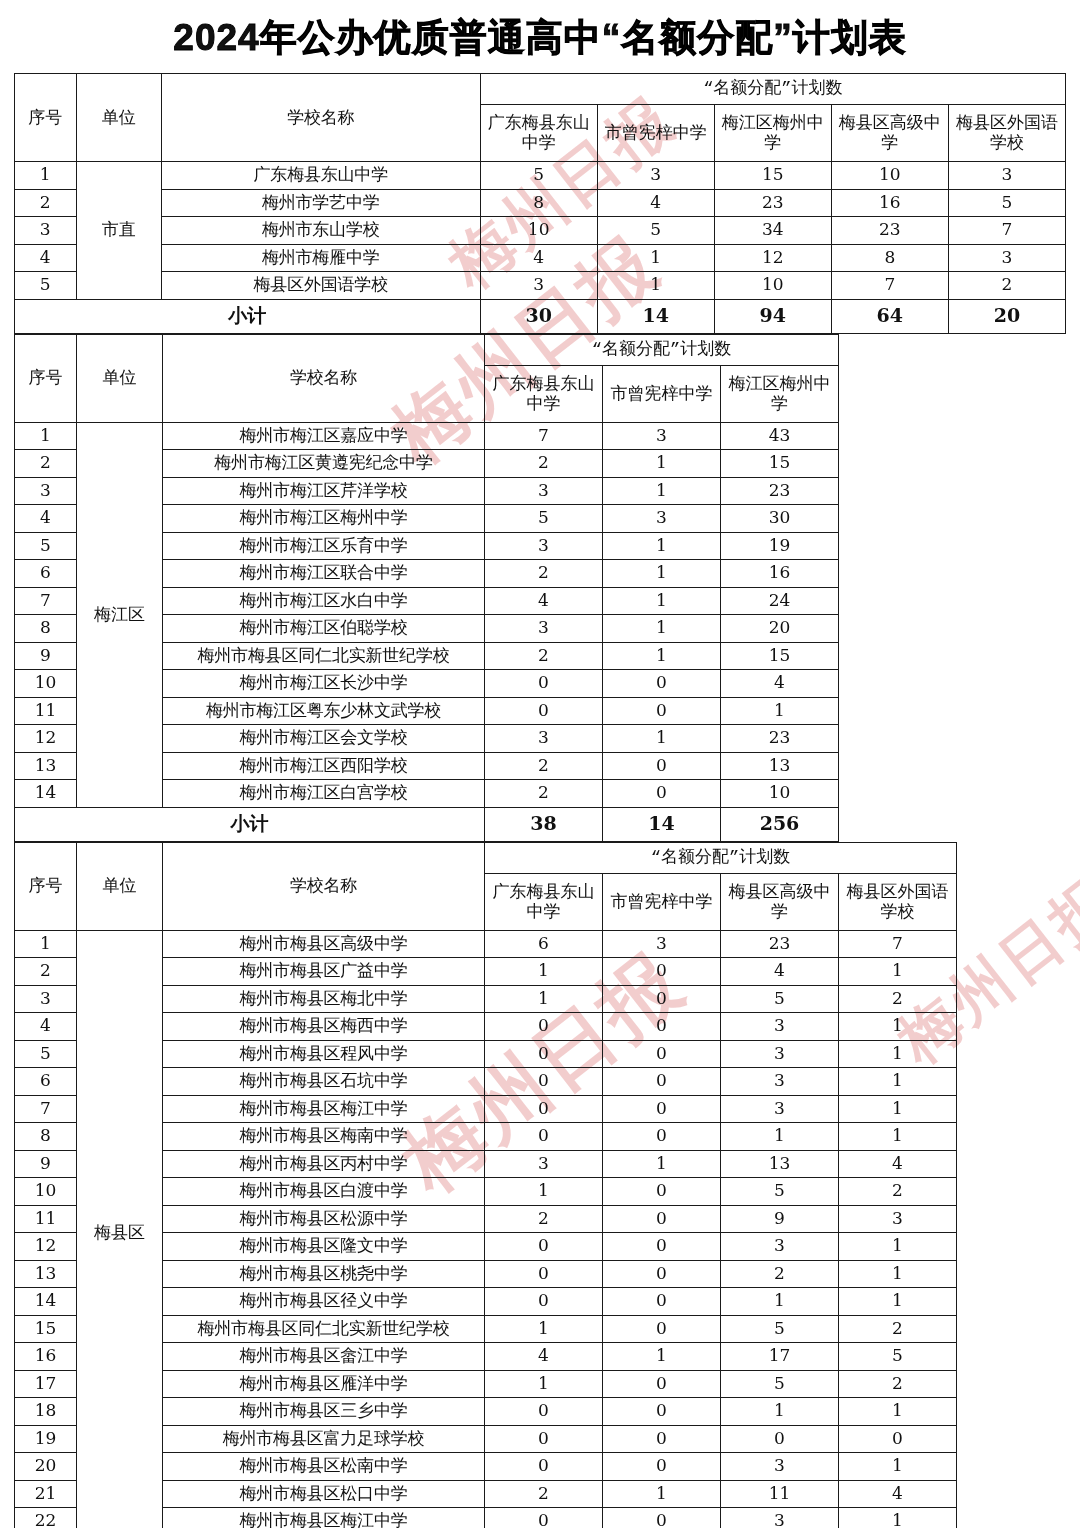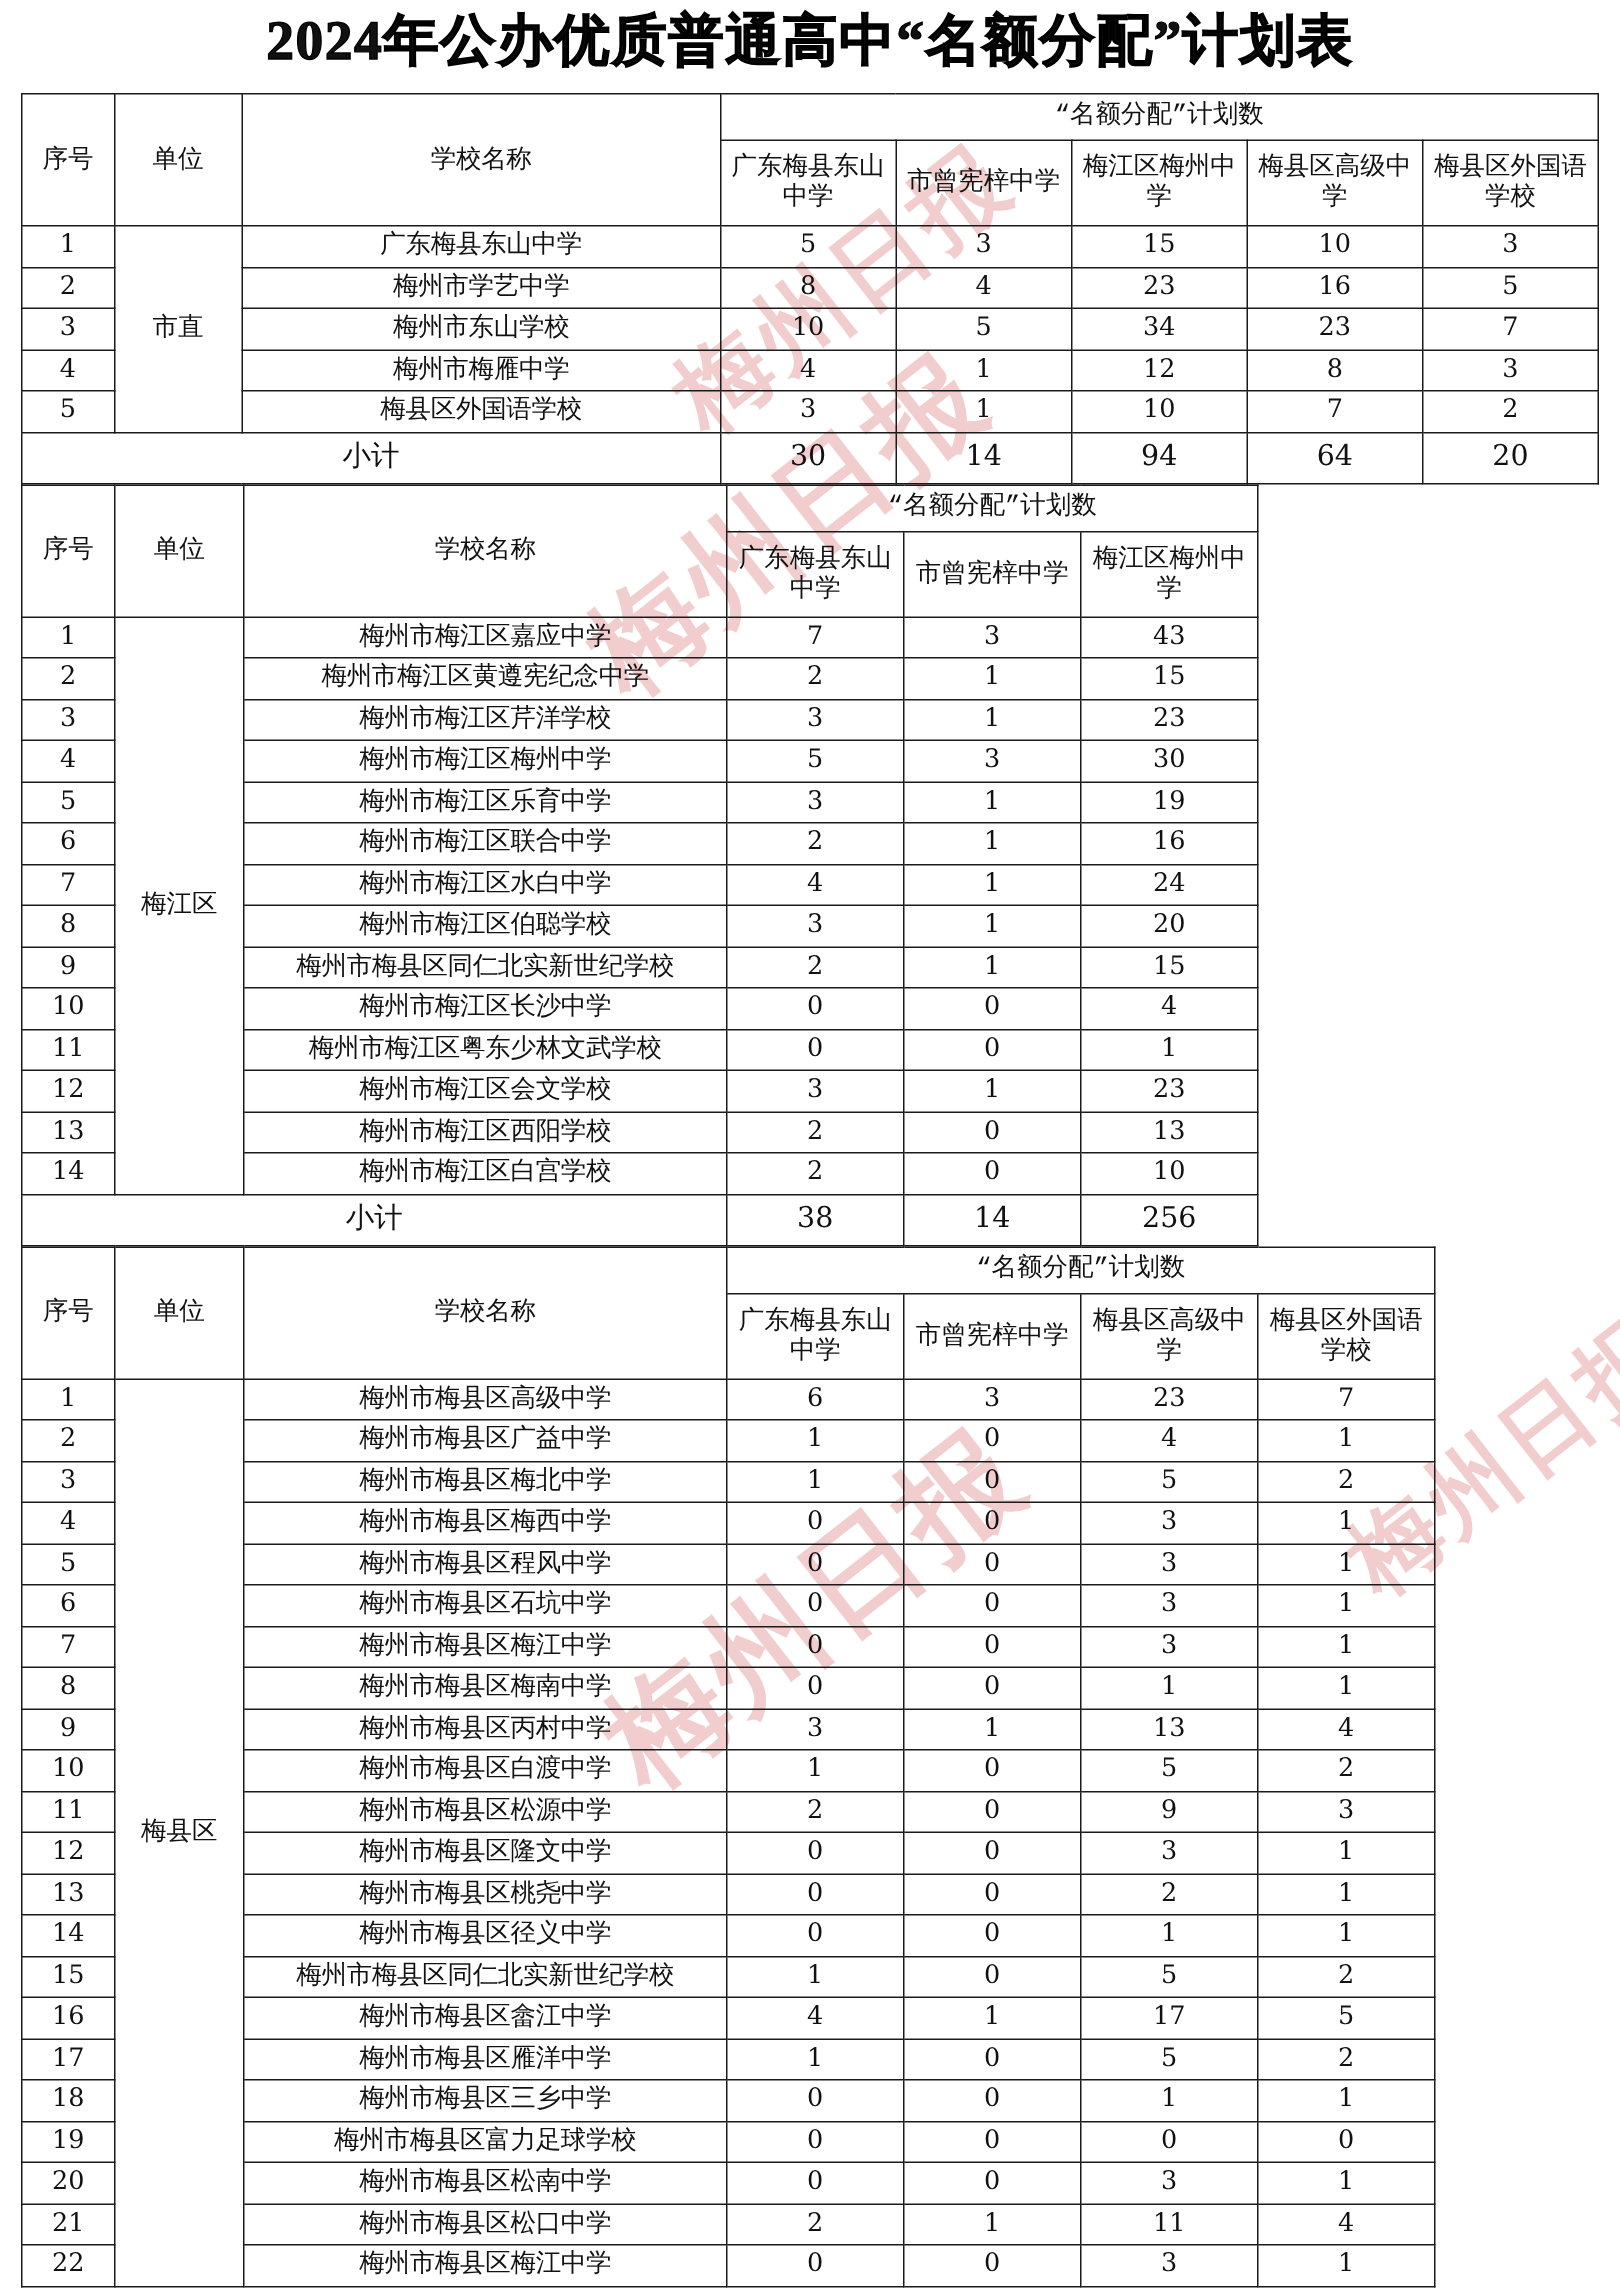--- a/index.html
+++ b/index.html
@@ -37,22 +37,22 @@
   .wm-2 { left: 430px; top: 150px; font-size: 62px; transform: rotate(-38deg); }
   .wm-3 { left: 380px; top: 1020px; font-size: 78px; transform: rotate(-38deg); }
   .wm-4 { left: 880px; top: 930px; font-size: 60px; transform: rotate(-38deg); }
 
   
   #doc-title {
     text-align: center;
     font-size: 37px;
     font-weight: bold;
     letter-spacing: 1px;
-    padding: 2px 0 10px 0;
-    font-family: Liberation Serif, serif;
+    padding: 13px 0 10px 0;
+    font-family: Liberation Sans, sans-serif;
     -webkit-text-stroke: 0.9px #000;
     position: relative;
     z-index: 10;
   }
 
   
   .tbl-wrap { position: relative; z-index: 10; padding: 0 14px; }
   table.grid {
     border-collapse: collapse;
     table-layout: fixed;
@@ -96,21 +96,21 @@
   }
   td.unit {
     font-weight: bold;
     font-size: 20px;
     margin-left: 32px;
   }
   td.rownum { font-size: 17px; }
   td.val { font-size: 18px; }
   tr.datarow td { height: 26.5px; }
   tr.subtotal td {
-    font-weight: normal;
+    font-weight: bold;
     font-size: 19px;
     height: 33px;
   }
   td.subtotal-label { font-size: 20px; }
 </style>
 </head>
 <body>
 
 <div id="watermark-layer">
   <div class="wm wm-1">梅州日报</div>

